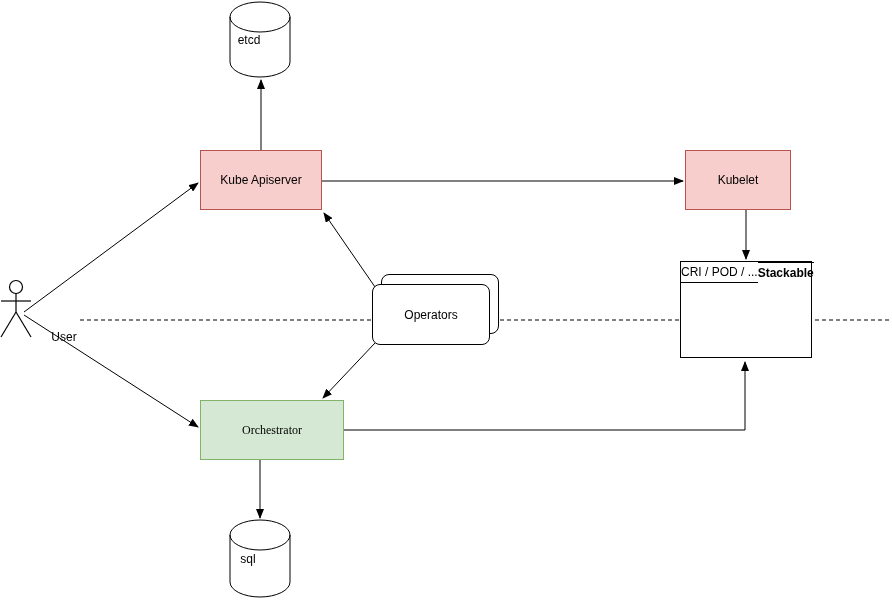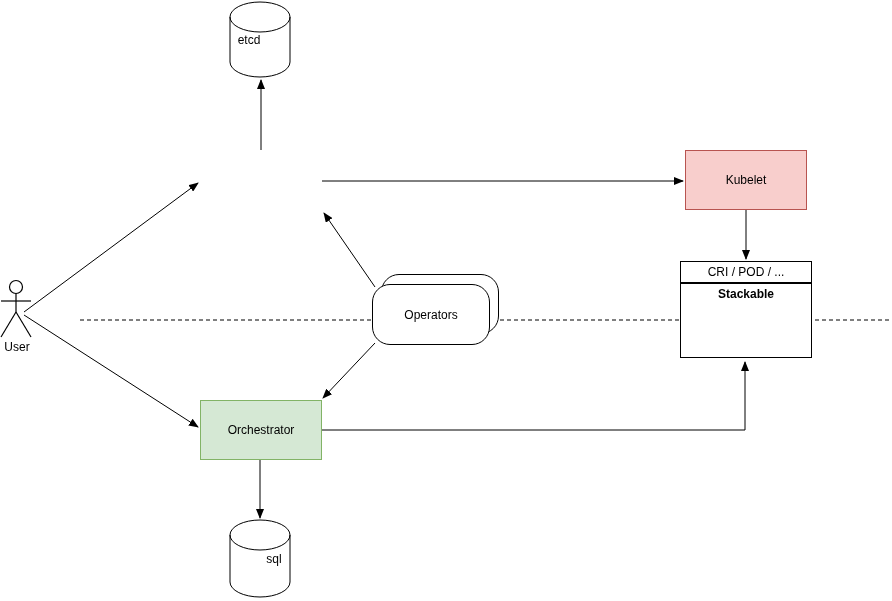--- a/index.html
+++ b/index.html
@@ -36,57 +36,57 @@
   }
   .green {
     background: #d5e8d4;
     border: 1px solid #82b366;
   }
   .plain {
     background: #ffffff;
     border: 1px solid #000000;
   }
   .rounded {
-    border-radius: 18px;
+    border-radius: 8px;
     text-align: right;
   }
   #node-kube-apiserver { left: 200px; top: 150px; width: 122px; height: 60px; }
-  #node-kubelet        { left: 685px; top: 150px; width: 122px; height: 60px; }
-  #node-orchestrator   { left: 200px; top: 400px; width: 122px; height: 60px; }
+  #node-kubelet        { left: 685px; top: 150px; width: 106px; height: 60px; }
+  #node-orchestrator   { left: 200px; top: 400px; width: 144px; height: 60px; font-family: Liberation Serif, serif; }
   #operators-back      { left: 381px; top: 274px; width: 118px; height: 60px; }
   #operators-front     { left: 372px; top: 284px; width: 118px; height: 61px; }
   #node-agents {
     position: absolute;
     left: 680px; top: 261px; width: 132px; height: 97px;
     box-sizing: border-box;
     background: #ffffff;
     border: 1px solid #000000;
     display: flex;
-    flex-direction: column;
+    flex-direction: row;
     font-size: 12px;
     color: #000000;
     text-align: center;
   }
   #node-agents .row {
     display: flex;
     align-items: center;
     justify-content: center;
   }
   #node-agents .hdr { height: 20px; border-bottom: 1px solid #000000; flex: 0 0 auto; }
   #node-agents .bdy { flex: 1 1 auto; }
   #node-agents .ftr { height: 19px; border-top: 1px solid #000000; flex: 0 0 auto; font-weight: bold; }
   .shape-label {
     position: absolute;
     font-size: 12px;
     color: #000000;
     text-align: center;
   }
   #label-etcd { left: 230px; top: 33px;  width: 38px; }
-  #label-sql  { left: 230px; top: 552px; width: 36px; margin-left: 26px; }
-  #label-user { left: 0px;   top: 340px; width: 34px; }
+  #label-sql  { left: 230px; top: 552px; width: 36px; }
+  #label-user { left: 0px;   top: 330px; width: 34px; padding-left: 47px; }
 </style>
 </head>
 <body>
 
 <div class="canvas">
 
   <svg width="892" height="601" viewBox="0 0 892 601">
     <defs>
       <marker id="arrow" viewBox="0 0 10 8" refX="9" refY="4" markerWidth="10" markerHeight="8" orient="auto-start-reverse">
         <path d="M 0 0 L 10 4 L 0 8 Z" fill="#000000"></path>
@@ -117,20 +117,23 @@
 
     <g stroke="#000000" stroke-width="1.2" fill="none">
       <circle cx="16" cy="287" r="6.5" fill="#ffffff"></circle>
       <line x1="16" y1="293.5" x2="16" y2="312"></line>
       <line x1="1" y1="301" x2="31" y2="301"></line>
       <line x1="16" y1="312" x2="1" y2="337"></line>
       <line x1="16" y1="312" x2="31" y2="337"></line>
     </g>
   </svg>
 
+  <div class="node pink" id="node-kube-apiserver">
+    <span>Kube Apiserver</span>
+  </div>
 
   <div class="node pink" id="node-kubelet">
     <span>Kubelet</span>
   </div>
 
   <div class="node green" id="node-orchestrator">
     <span>Orchestrator</span>
   </div>
 
   <div class="node plain rounded" id="operators-back"></div>

